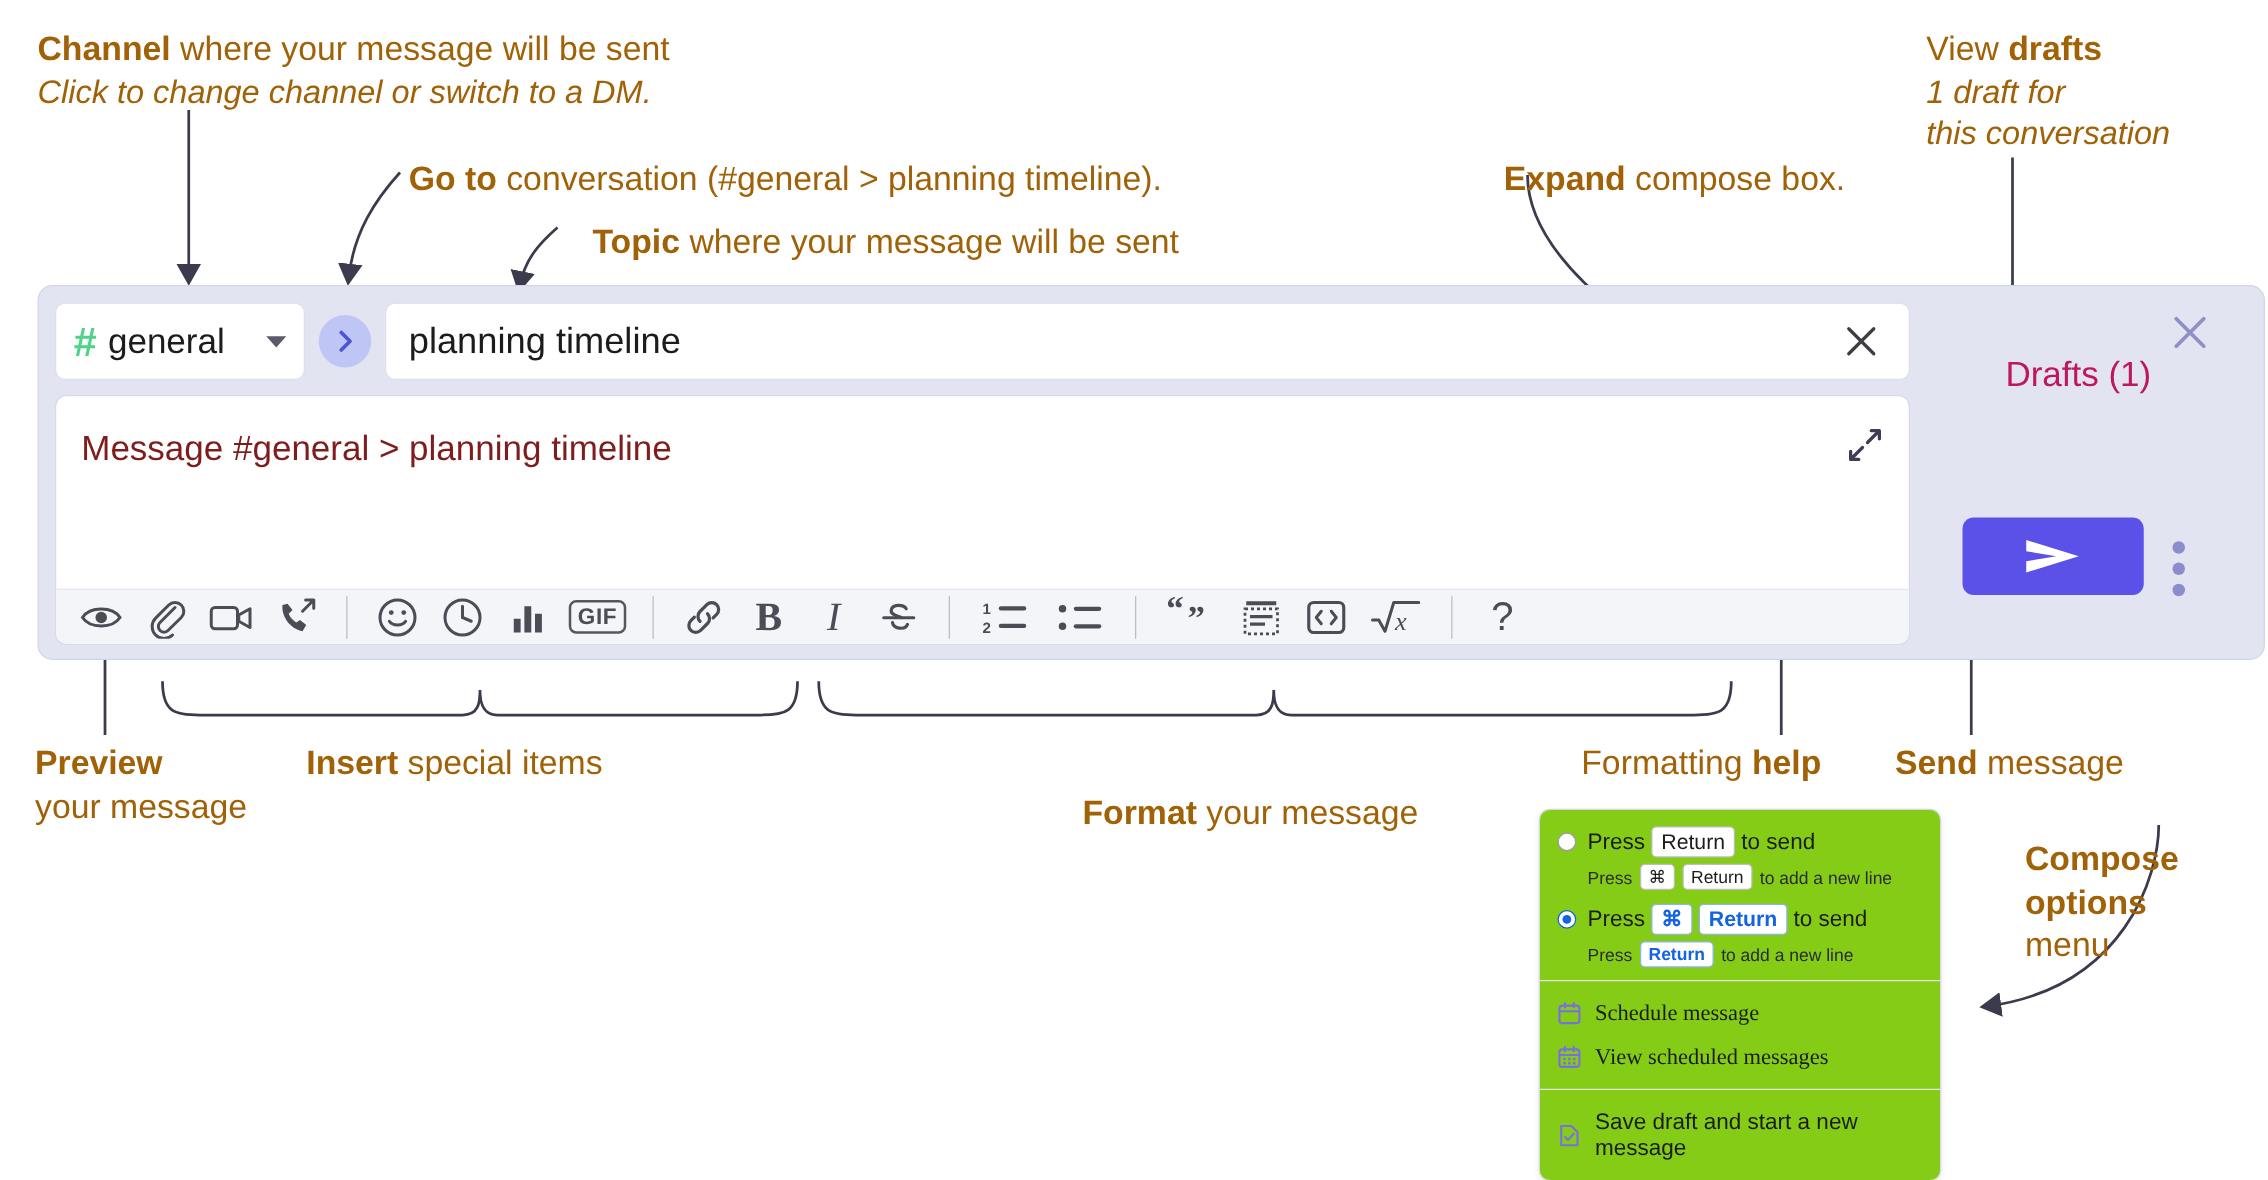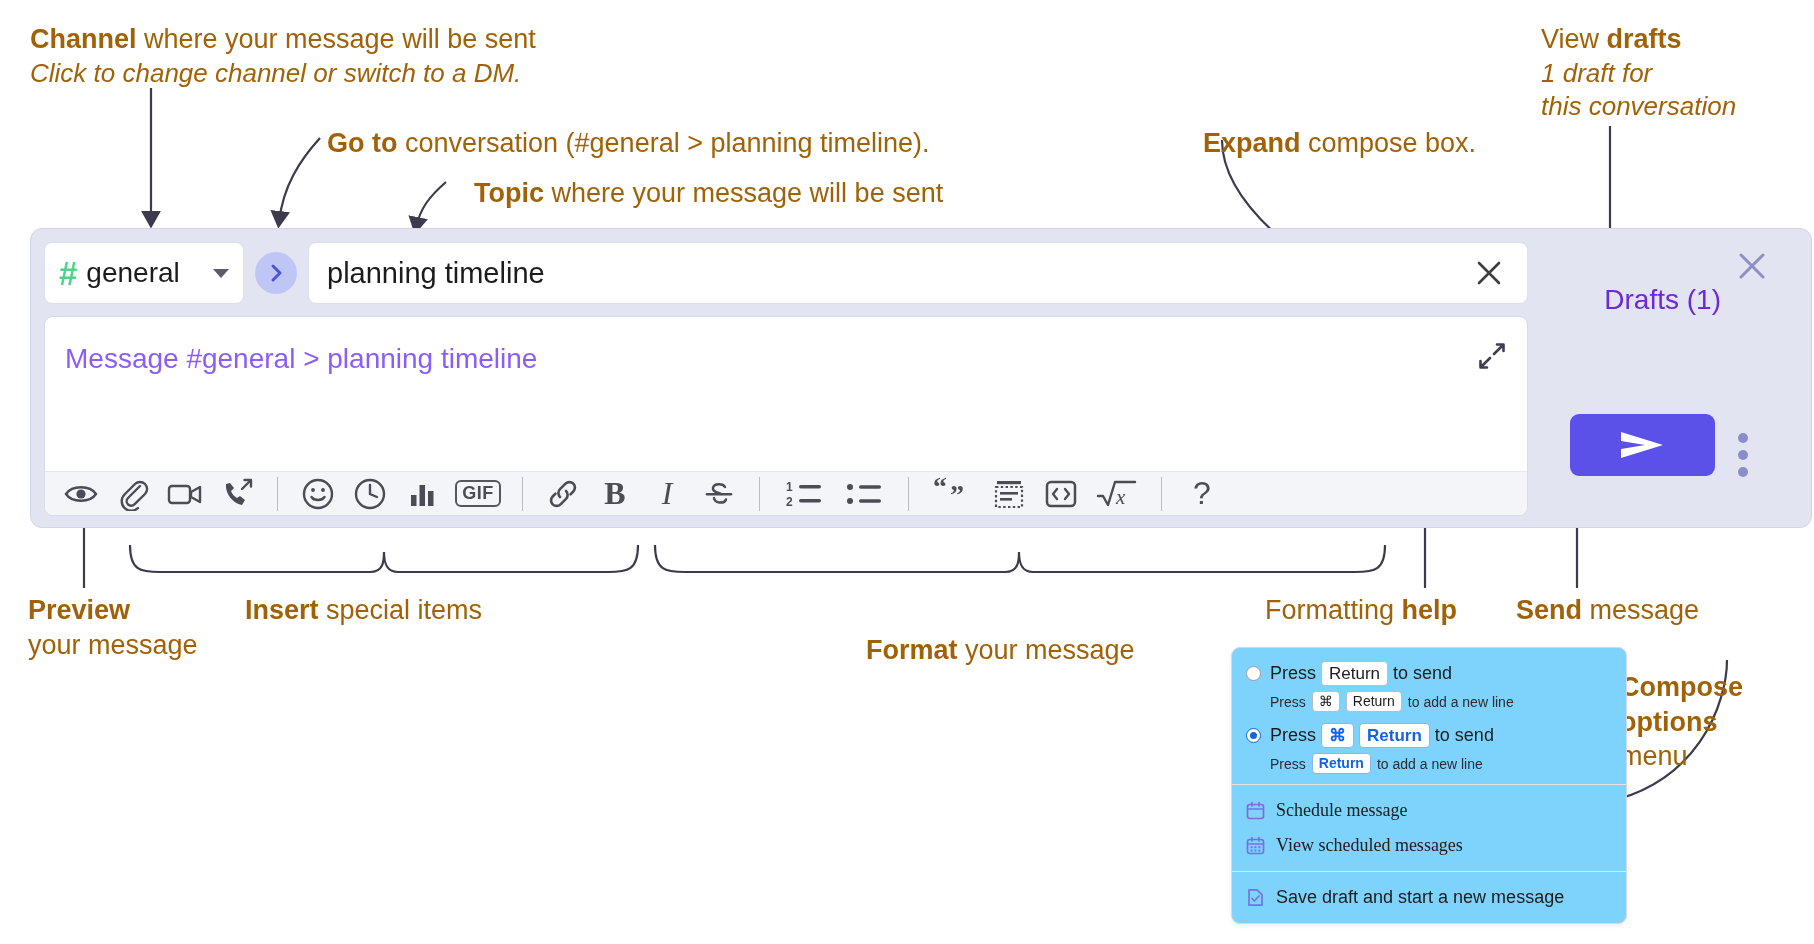--- a/index.html
+++ b/index.html
@@ -62,21 +62,21 @@
   .topic-text { font-size:29px; color:#1d1c1d; flex:1; }
   .topic-clear { width:40px;height:40px;display:flex;align-items:center;justify-content:center;cursor:pointer;}
 
   .msgbox {
     position:absolute; left:0; top:74px; width:100%; height:200px;
     background:#ffffff; border:1px solid #d7dae9; border-radius:9px;
     overflow:hidden;
   }
   .msg-placeholder {
     position:absolute; left:20px; top:26px;
-    font-size:28px; color:#8b5cf6;
+    font-size:28px; color:#7f1d1d;
   }
   .expand-btn { position:absolute; right:18px; top:22px; width:34px;height:34px;cursor:pointer; }
 
   .toolbar {
     position:absolute; left:0; right:0; bottom:0; height:44px;
     background:#f4f5f9; border-top:1px solid #e6e8f1;
     display:flex; align-items:center; padding-left:10px; gap:0;
   }
   .tb { width:52px; height:52px; display:flex; align-items:center; justify-content:center;
         cursor:pointer; color:#55565e; flex:0 0 auto; }
@@ -93,28 +93,28 @@
     position:absolute; right:96px; top:185px; width:145px; height:62px;
     background:#5b51e8; border-radius:9px; cursor:pointer;
     display:flex; align-items:center; justify-content:center;
   }
   .kebab { position:absolute; right:54px; top:195px; width:28px; height:62px;
            display:flex; flex-direction:column; align-items:center; justify-content:center; gap:7px; cursor:pointer; }
   .kebab i { width:10px; height:10px; border-radius:50%; background:#8b8ccc; display:block; }
 
   .drafts-link {
     position:absolute; right:90px; top:55px;
-    font-size:28px; color:#6d28d9; cursor:pointer; white-space:nowrap;
+    font-size:28px; color:#be185d; cursor:pointer; white-space:nowrap;
   }
   .close-x { position:absolute; right:40px; top:18px; width:38px;height:38px;cursor:pointer; }
 
   
   #menu {
-    position:absolute; left:1231px; top:647px; width:396px;
-    background:#7dd3fc; border:1px solid #d8d8de; border-radius:9px;
+    position:absolute; left:1231px; top:647px; width:322px;
+    background:#84cc16; border:1px solid #d8d8de; border-radius:9px;
     box-shadow:0 2px 5px rgba(0,0,0,.07);
     font-size:17px; color:#1d1c1d;
     overflow:hidden;
   }
   .m-sec { padding:11px 0 10px 0; }
   .m-opt { display:flex; align-items:center; gap:9px; padding:2px 14px; cursor:pointer; }
   .radio { width:15px;height:15px;border-radius:50%;border:1.6px solid #9b9ba4;flex:0 0 auto;position:relative;background:#fff;}
   .radio.on { border-color:#1264e3; }
   .radio.on::after{content:"";position:absolute;left:3px;top:3px;width:7px;height:7px;border-radius:50%;background:#1264e3;}
   .m-line { font-size:18px; }

